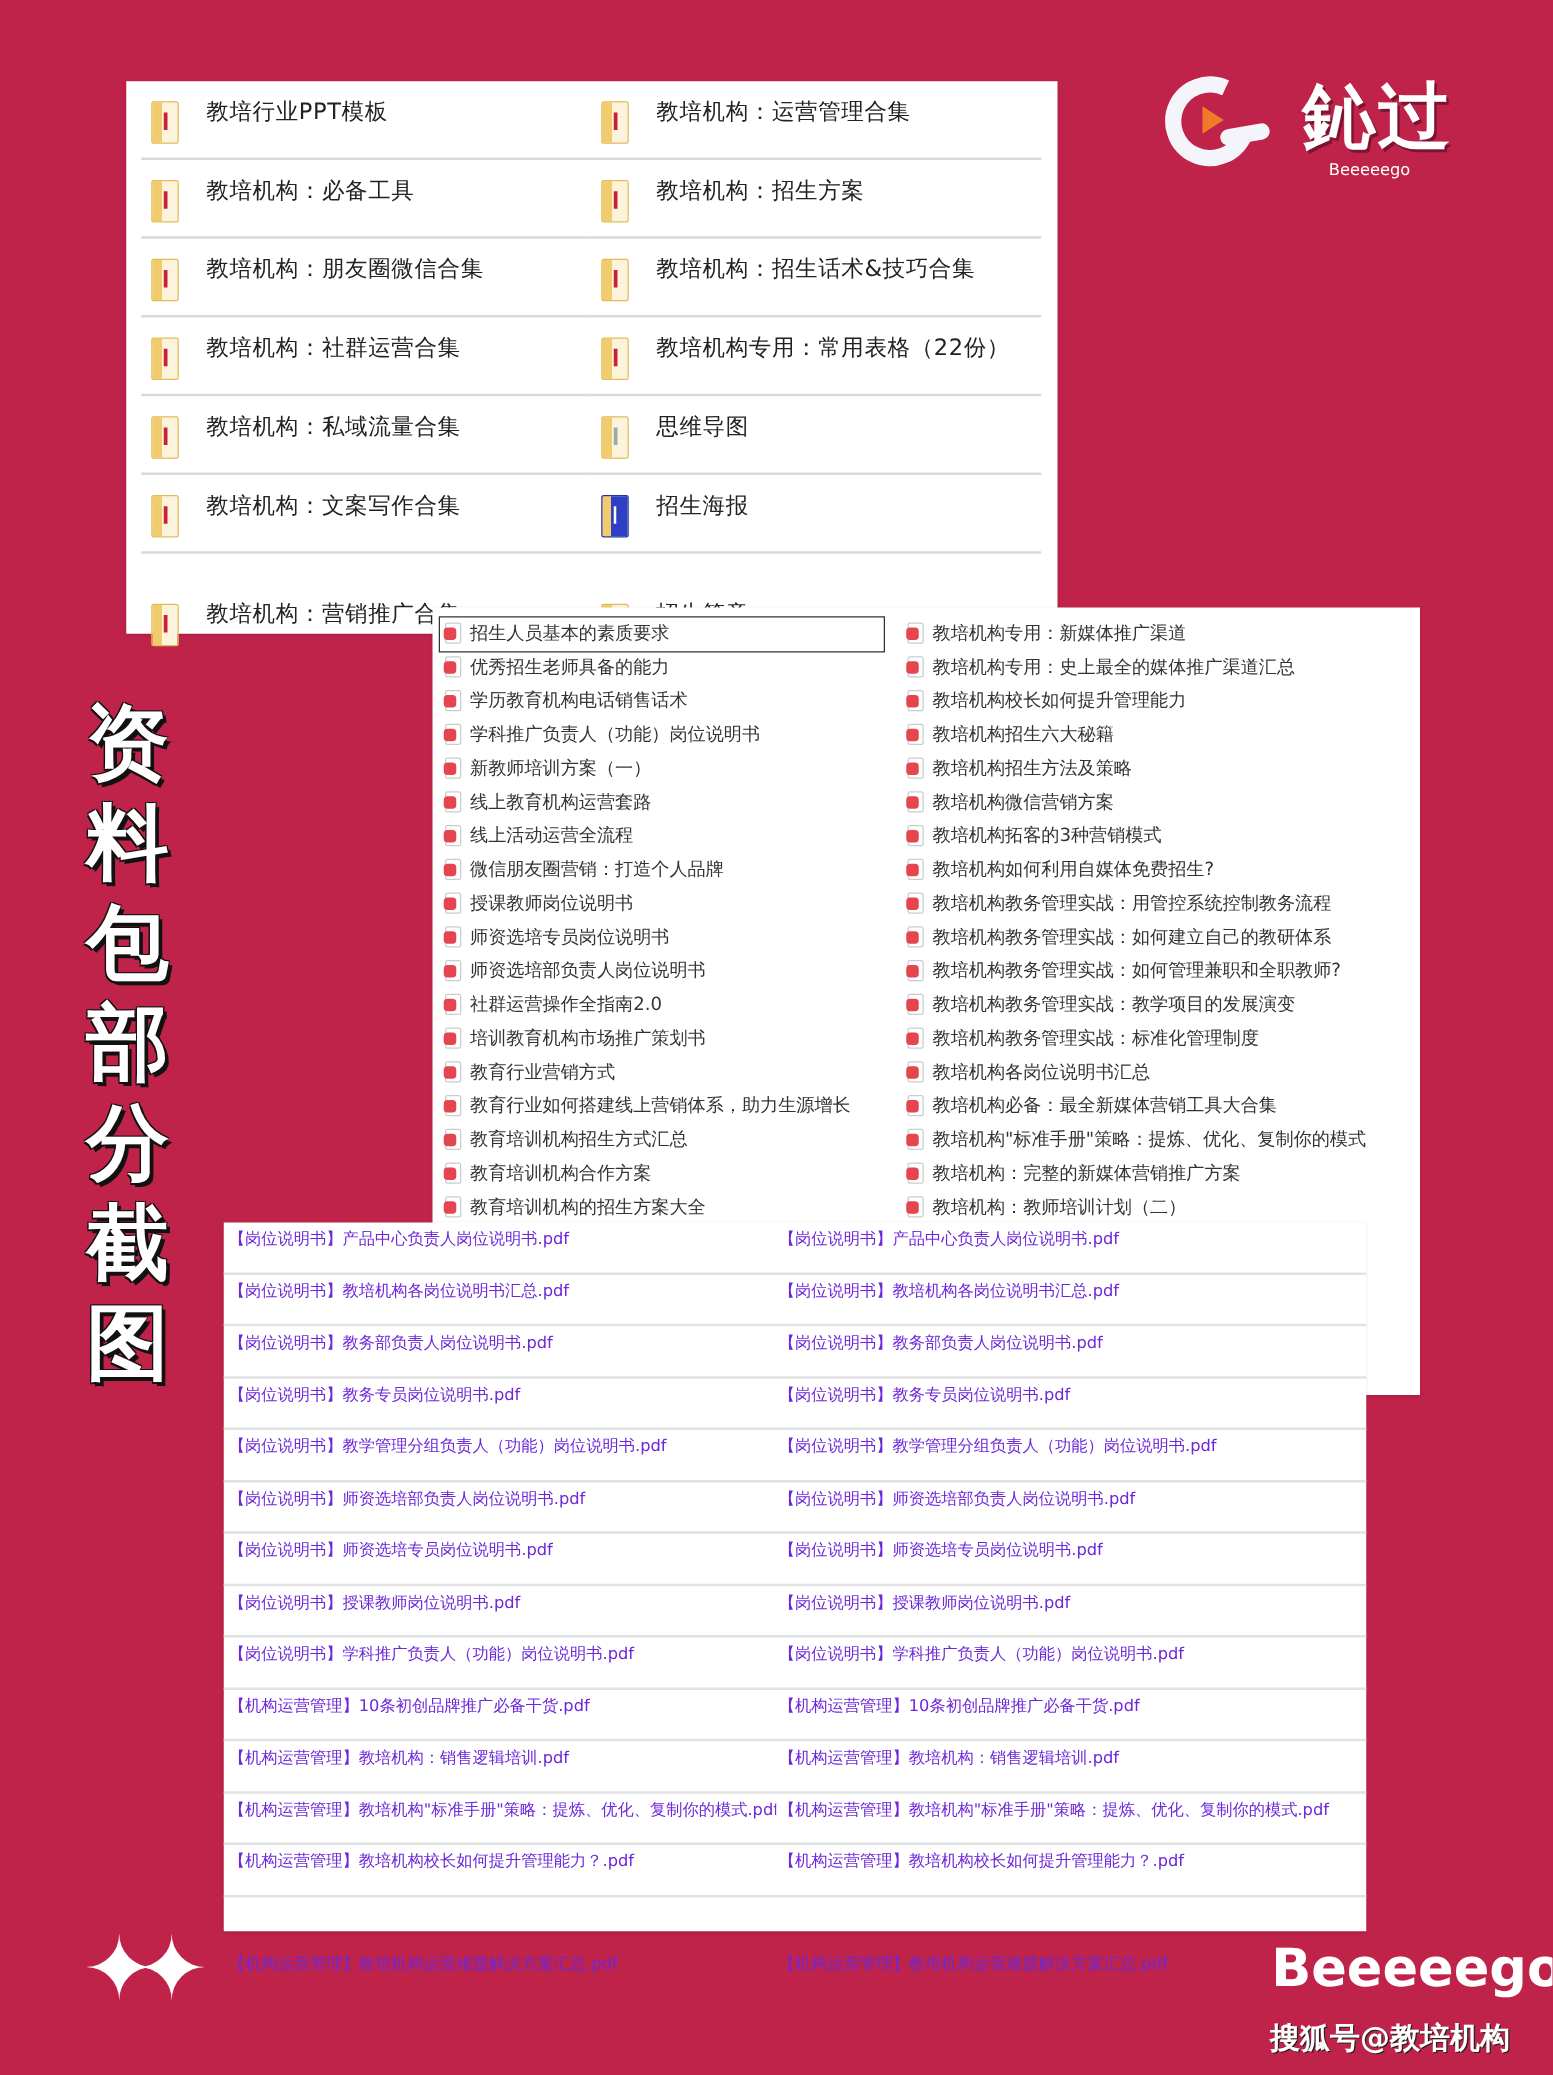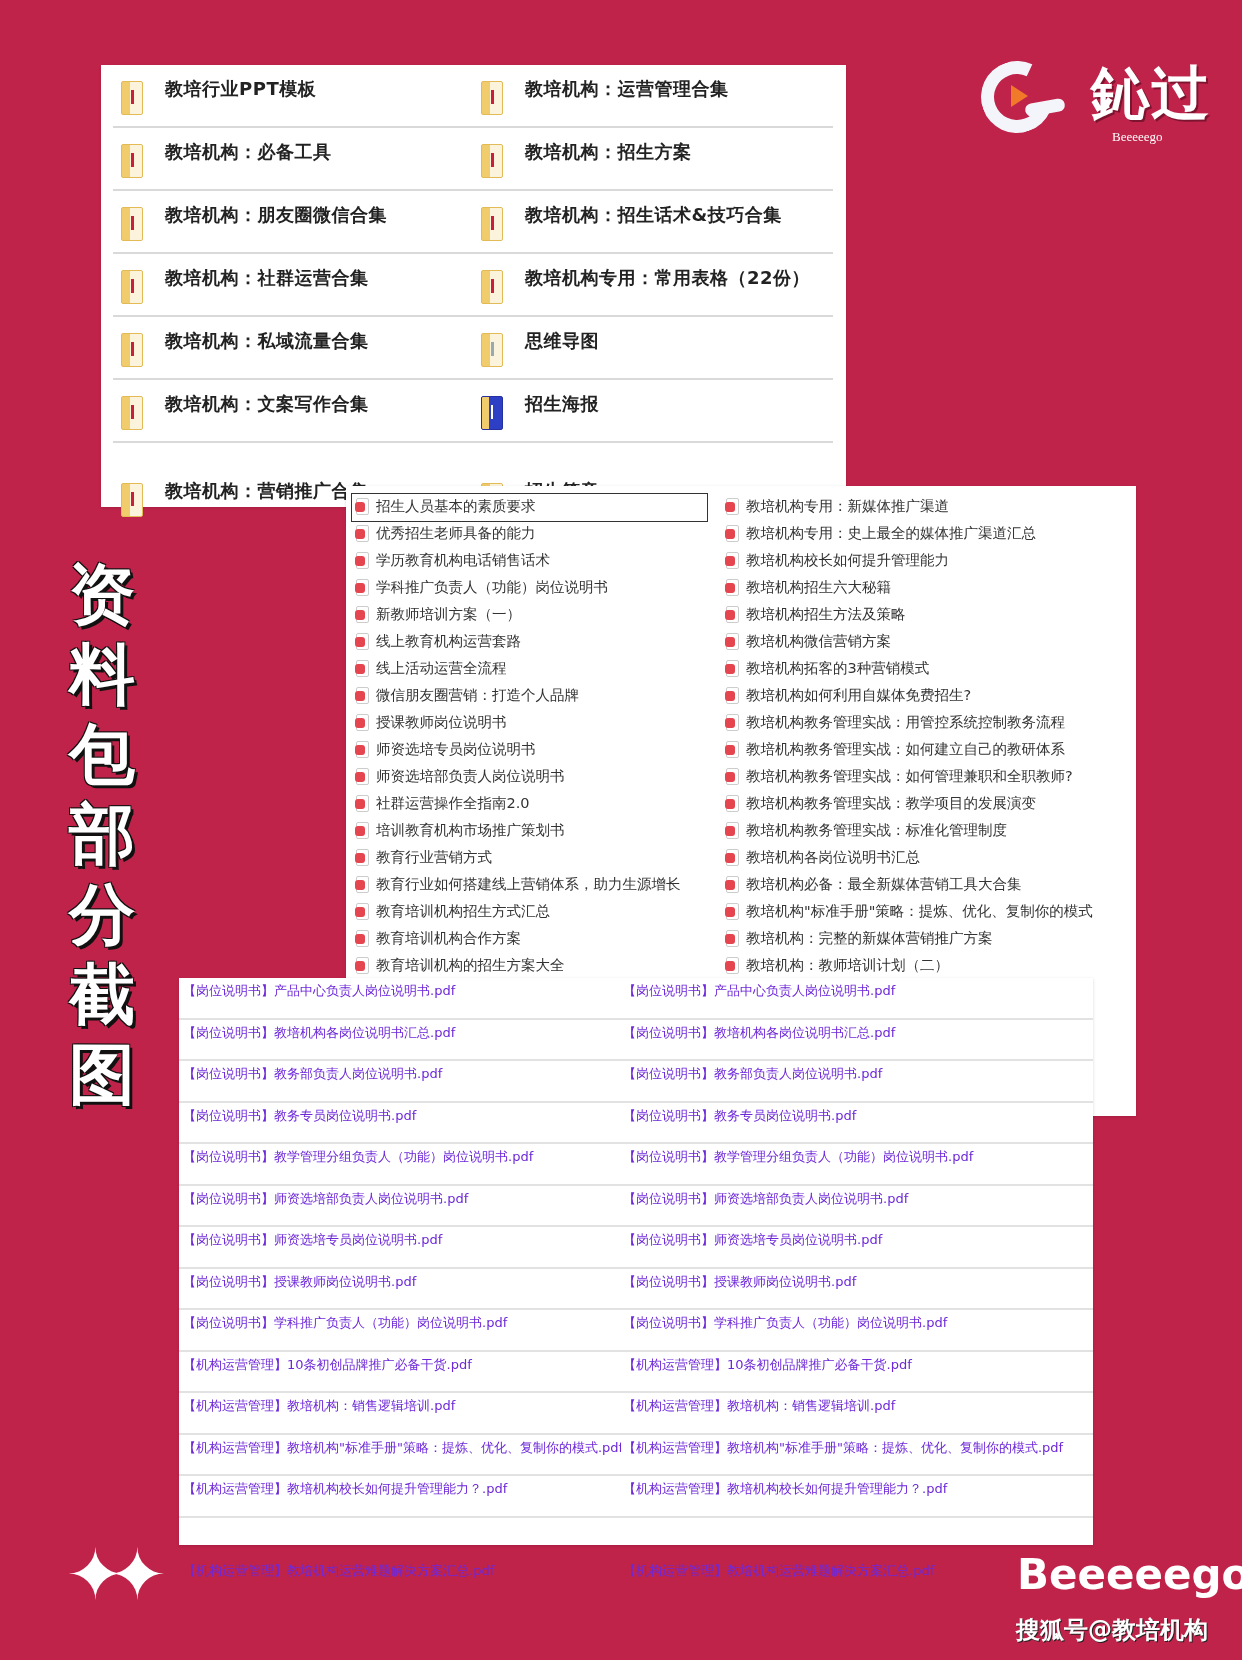--- a/index.html
+++ b/index.html
@@ -14,21 +14,21 @@
   #p1 { left: 101px; top: 65px; width: 745px; height: 442px; }
   #p1 .grid { position: absolute; left: 12px; top: 0; width: 720px; display: grid; grid-template-columns: 360px 360px; }
   #p1 .cell { height: 63px; position: relative; border-bottom: 2px solid #d9d9d9; box-sizing: border-box; }
   #p1 .cell.last { border-bottom: none; margin-top: 24px; }
   #p1 .folder-icon { position: absolute; left: 8px; top: 16px; width: 22px; height: 34px; border-radius: 2px;
     background: linear-gradient(90deg, #f1cc6d 0 40%, #fbf3dc 40% 100%); border: 1px solid #e2bb57; box-sizing: border-box; }
   #p1 .folder-icon::after { content: ""; position: absolute; left: 9px; top: 8px; width: 3px; height: 14px; background: #c8203a; }
   #p1 .folder-icon.blue { background: linear-gradient(90deg, #f1cc6d 0 35%, #2d3fc4 35% 100%); border-color: #2430a0; }
   #p1 .folder-icon.blue::after { background: #fff; width: 2px; }
   #p1 .folder-icon.plain::after { background: #9aa; }
-  #p1 .label { position: absolute; left: 52px; top: 12px; font-size: 18px; color: #222; white-space: nowrap; font-weight: bold; letter-spacing: 0.5px; }
+  #p1 .label { position: absolute; left: 52px; top: 12px; font-size: 18px; color: #222; white-space: nowrap; font-weight: normal; letter-spacing: 0.5px; }
 
   
   #p2 { left: 346px; top: 486px; width: 790px; height: 630px; }
   #p2 .col { position: absolute; top: 8px; }
   #p2 .col.left { left: 6px; }
   #p2 .col.right { left: 376px; }
   #p2 .row { height: 27px; position: relative; white-space: nowrap; }
   #p2 .row.selected { outline: 1.5px solid #333; width: 355px; }
   #p2 .pdf-icon { position: absolute; left: 4px; top: 4px; width: 13px; height: 17px; border: 1px solid #ccc; border-radius: 2px; background: #fff; box-sizing: border-box; }
   #p2 .pdf-icon::before { content: ""; position: absolute; left: -2px; top: 3px; width: 10px; height: 10px; border-radius: 3px; background: #e4454f; }
@@ -41,21 +41,21 @@
   #p3 .c1, #p3 .c2 { position: absolute; top: 4px; font-size: 13px; color: #6d28d9; white-space: nowrap; overflow: hidden; }
   #p3 .c1 { left: 4px; width: 438px; }
   #p3 .c2 { left: 444px; width: 468px; }
 
   
   #vtitle { position: absolute; left: 62px; top: 555px; width: 80px; }
   #vtitle span { display: block; font-size: 66px; line-height: 80px; font-weight: bold; color: #fff; text-align: center;
     text-shadow: 3px 3px 0 #111, -1px -1px 0 #111, 1px -1px 0 #111, -1px 1px 0 #111; }
 
   
-  #logo { position: absolute; left: 979px; top: 55px; width: 240px; height: 100px; font-family: Liberation Serif, serif; }
+  #logo { position: absolute; left: 930px; top: 55px; width: 240px; height: 100px; }
   #logo .g { position: absolute; left: 2px; top: 6px; width: 72px; height: 72px; border-radius: 50%;
     border: 13px solid #f3f5fb; border-right-color: transparent; box-sizing: border-box; transform: rotate(-20deg); }
   #logo .g-bar { position: absolute; left: 46px; top: 46px; width: 40px; height: 13px; background: #f3f5fb; border-radius: 7px; transform: rotate(-10deg); }
   #logo .play { position: absolute; left: 32px; top: 30px; width: 0; height: 0; border-left: 17px solid #f07a2a; border-top: 11px solid transparent; border-bottom: 11px solid transparent; }
   #logo .name { position: absolute; left: 112px; top: 0; font-size: 58px; color: #fff; font-weight: bold; text-shadow: 2px 2px 0 #7c1430; letter-spacing: 2px; }
   #logo .sub { position: absolute; left: 133px; top: 74px; font-size: 13px; color: #fff; }
 
   
   .sparkle { position: absolute; color: #fff; font-size: 80px; line-height: 1; }
 

